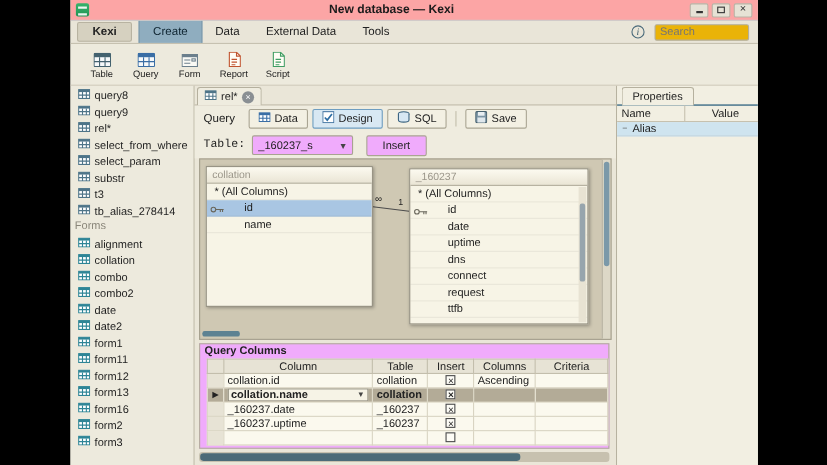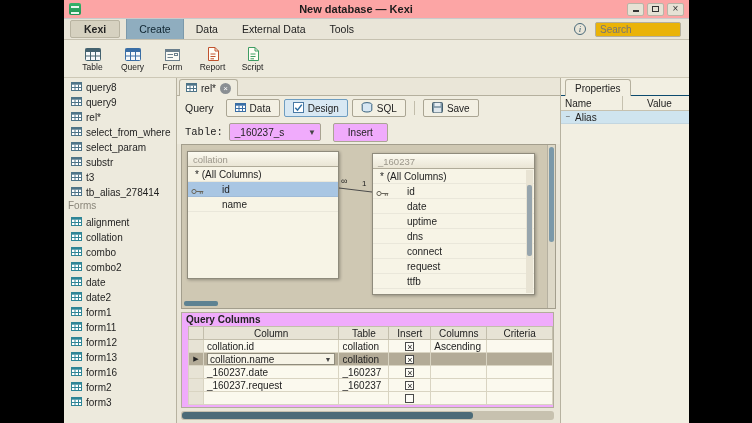--- a/index.html
+++ b/index.html
@@ -105,21 +105,21 @@
   .canvas-hscroll { position:absolute; left:2px; bottom:2px; width:34px; height:5px; background:#5d8292; border-radius:2px; }
 
   .qc-group { flex:0 0 auto; margin:3px 6px 0 4px; border:1px solid #b2ad9b; position:relative;
               background:#f0abfc; padding:13px 0 2px 6px; }
   .qc-title { position:absolute; top:1px; left:4px; font-size:10px; font-weight:bold; color:#222; }
   .qc-grid { border-collapse:collapse; background:#fbf9ee; font-size:10px; table-layout:fixed; }
   .qc-grid th { background:#e7e3d5; border:1px solid #c3beac; font-weight:normal; height:13px;
                 padding:0 3px; color:#222; }
   .qc-grid td { border:1px solid #d9d4c2; height:13px; padding:0 3px; color:#222; overflow:hidden; white-space:nowrap; }
   .qc-grid td.sel { background:#e7e3d5; text-align:center; padding:0; font-size:7px; color:#222; }
-  .qc-grid tr.current td { background:#b3ab97; }
+  .qc-grid tr.current td { background:#b3ab97;font-weight:bold; }
   .qc-grid tr.current td.sel { background:#b3ab97; }
   .cb { display:inline-block; width:9px; height:9px; border:1px solid #4a4a4a; background:#fdfcf6;
         font-size:9px; line-height:8px; text-align:center; color:#222; vertical-align:middle; }
   .cell-combo { display:flex; align-items:center; background:#f6f3e6; border:1px solid #8f8b7c;
                 height:12px; font-size:10px; padding-left:2px; }
   .cell-combo .arrow { margin-left:auto; padding:0 3px; font-size:7px; color:#444; }
   td.center-cell { text-align:center; }
 
   .bottom-hscroll { flex:0 0 9px; margin:3px 6px 3px 4px; background:#c7c1af; border-radius:3px; position:relative; }
   .bottom-thumb { position:absolute; left:1px; top:1px; bottom:1px; width:78%; background:#4c6b78; border-radius:3px; }
@@ -630,21 +630,21 @@
                 <tr class="">
                   <td class="sel"></td>
                   <td><span>_160237.date</span></td>
                   <td><span>_160237</span></td>
                   <td class="center-cell"><span class="cb">×</span></td>
                   <td><span></span></td>
                   <td><span></span></td>
                 </tr>
                 <tr class="">
                   <td class="sel"></td>
-                  <td><span>_160237.request</span></td>
+                  <td><span>_160237.uptime</span></td>
                   <td><span>_160237</span></td>
                   <td class="center-cell"><span class="cb">×</span></td>
                   <td><span></span></td>
                   <td><span></span></td>
                 </tr>
                 <tr class="">
                   <td class="sel"></td>
                   <td><span></span></td>
                   <td><span></span></td>
                   <td class="center-cell"><span class="cb"></span></td>

